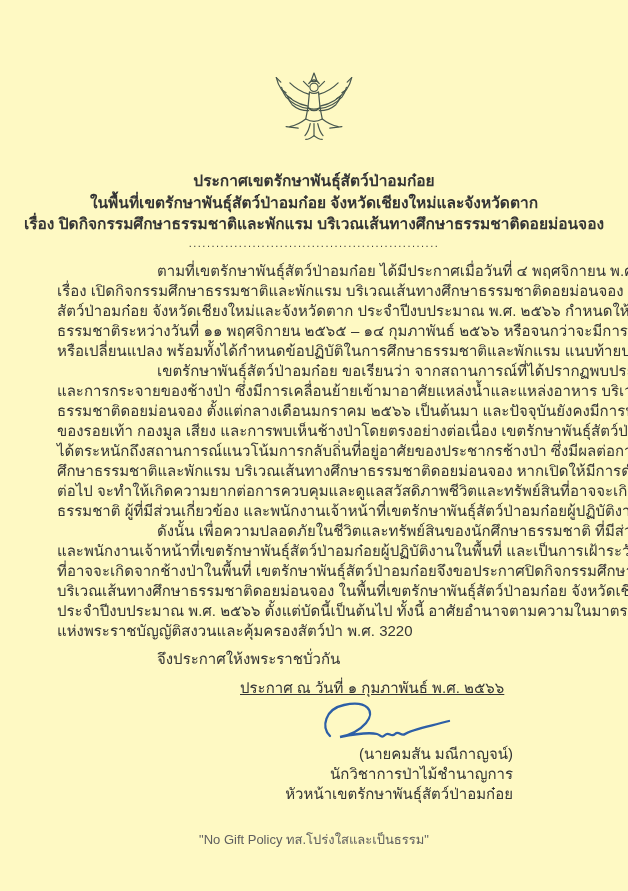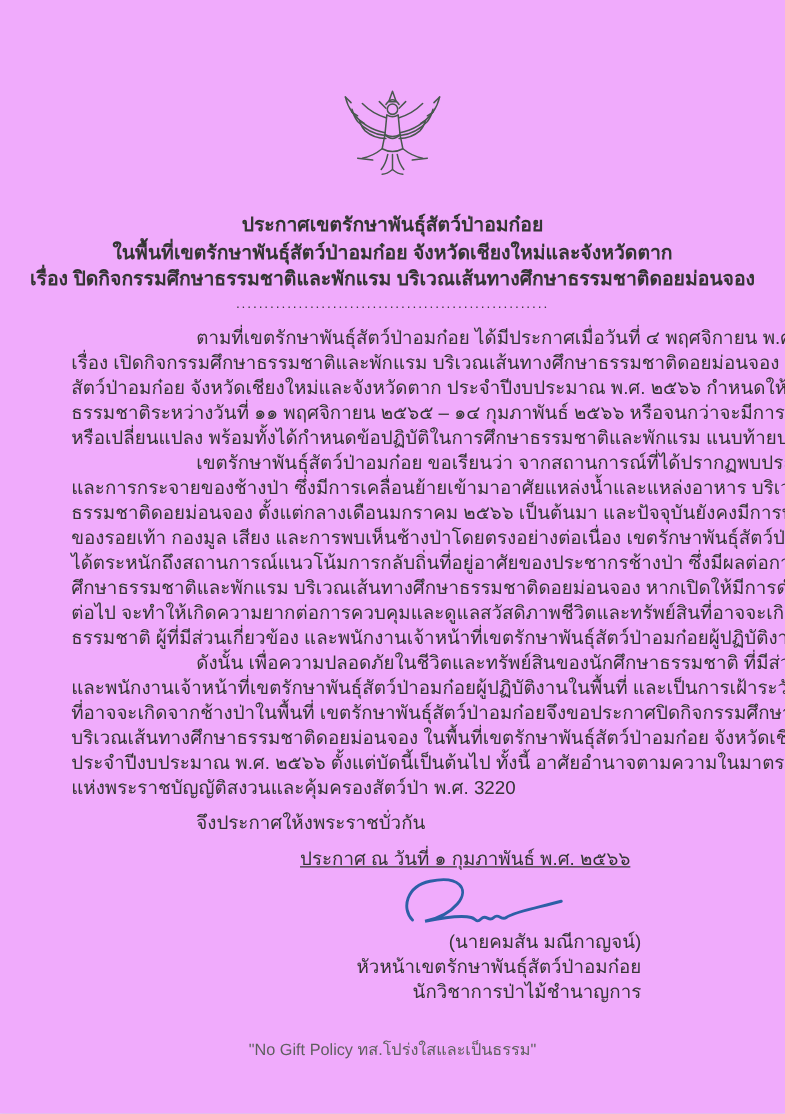--- a/index.html
+++ b/index.html
@@ -1,21 +1,21 @@
 <!DOCTYPE html>
 <html><head>
 <meta charset="utf-8">
 <style>
   html, body { margin: 0; padding: 0; background: #e9e9e7; }
   .page {
     position: relative;
     width: 628px;
     height: 891px;
     margin: 0 auto;
-    background: #f0abfc;
+    background: #fef9c3;
     overflow: hidden;
     font-family: "Liberation Sans", "DejaVu Sans", sans-serif;
     color: #353535;
     box-shadow: 0 0 4px rgba(0,0,0,.15);
   }
   .emblem {
     display: block;
     margin: 66px auto 4px auto;
     width: 98px;
     height: 100px;
@@ -109,21 +109,21 @@
 
     <div class="closing">จึงประกาศให้งพระราชบั่วกัน</div>
 
     <div class="date-line">ประกาศ ณ วันที่ ๑ กุมภาพันธ์ พ.ศ. ๒๕๖๖</div>
 
     <div class="sign-block">
       <svg class="sign-svg" viewBox="0 0 150 46" aria-hidden="true">
         <path d="M17,36 C8,27 12,9 31,5 C54,0 63,11 53,23 C47,30 37,35 27,37 C42,34 56,32 64,34 C68,35 68,39 72,35 C76,31 78,38 82,34 C86,30 88,37 92,34 C99,29 118,26 136,21" fill="none" stroke-width="2.3" stroke-linecap="round" stroke="#2d5fa6"></path>
       </svg>
       <div>(นายคมสัน มณีกาญจน์)</div>
+      <div>นักวิชาการป่าไม้ชำนาญการ</div>
       <div>หัวหน้าเขตรักษาพันธุ์สัตว์ป่าอมก๋อย</div>
-      <div>นักวิชาการป่าไม้ชำนาญการ</div>
     </div>
 
   </div>
 
   <div class="footer-note">"No Gift Policy ทส.โปร่งใสและเป็นธรรม"</div>
 
 </div>
 
 </body></html>

